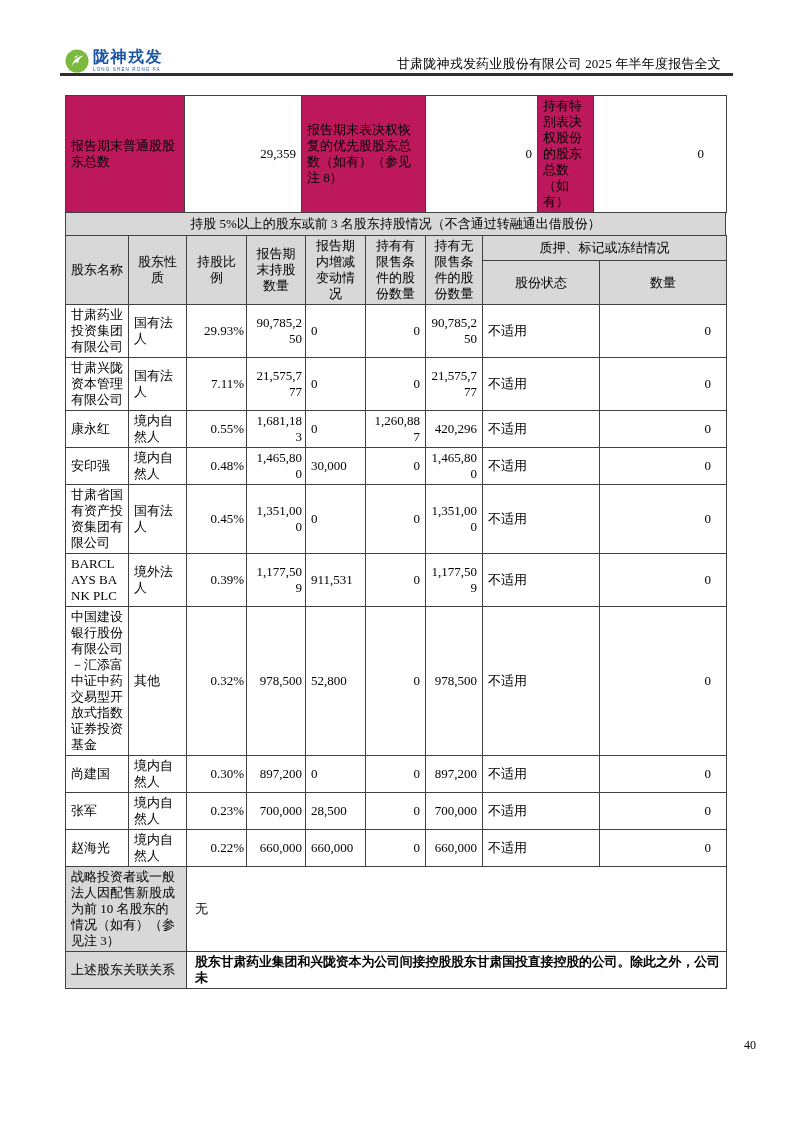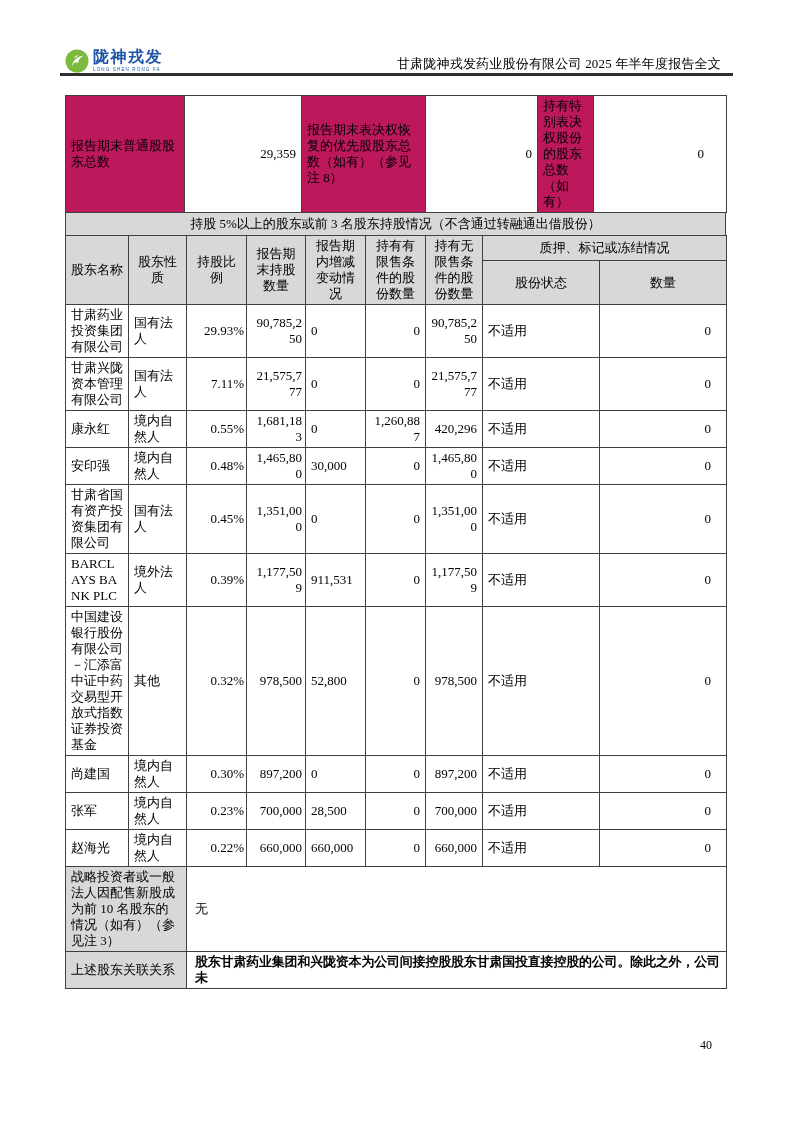--- a/index.html
+++ b/index.html
@@ -30,21 +30,21 @@
   .ratio{padding-right:2px;}
   .shares{padding-right:3px;}
   .qty{padding-right:15px;}
   .sum-val2{}
   .sum-val3{padding-right:22px;}
   .section-cell{height:18px;text-align:center;background:#d8d8d8;}
   .pledge-top{height:20px;}
   .note-label{background:#d8d8d8;}
   .note-val{padding-left:8px;padding-right:2px;}
   .tight{letter-spacing:-0.2px;font-weight:bold;}
-  .page-num{position:absolute;left:696px;top:1038px;width:20px;text-align:center;font-size:12px;}
+  .page-num{position:absolute;left:740px;top:1038px;width:20px;text-align:center;font-size:12px;}
 </style>
 </head>
 <body>
 
 <div class="page">
 
   <div class="hdr">
     <div class="brand">
       <svg class="brand-mark" viewBox="0 0 24 24">
         <circle cx="12" cy="12" r="11.5" fill="#7cba3f"></circle>

